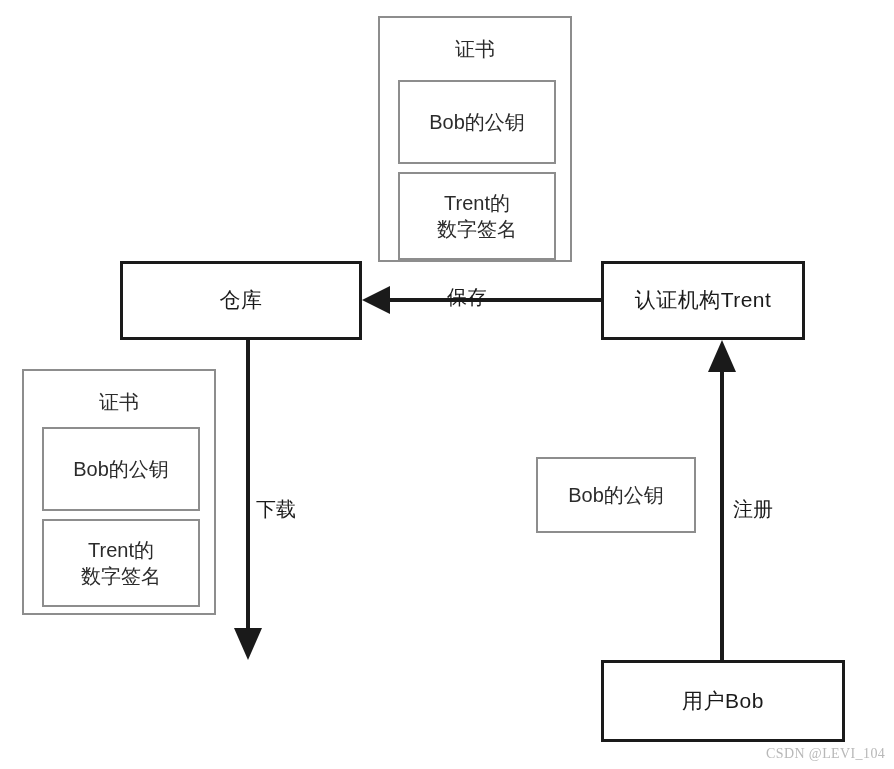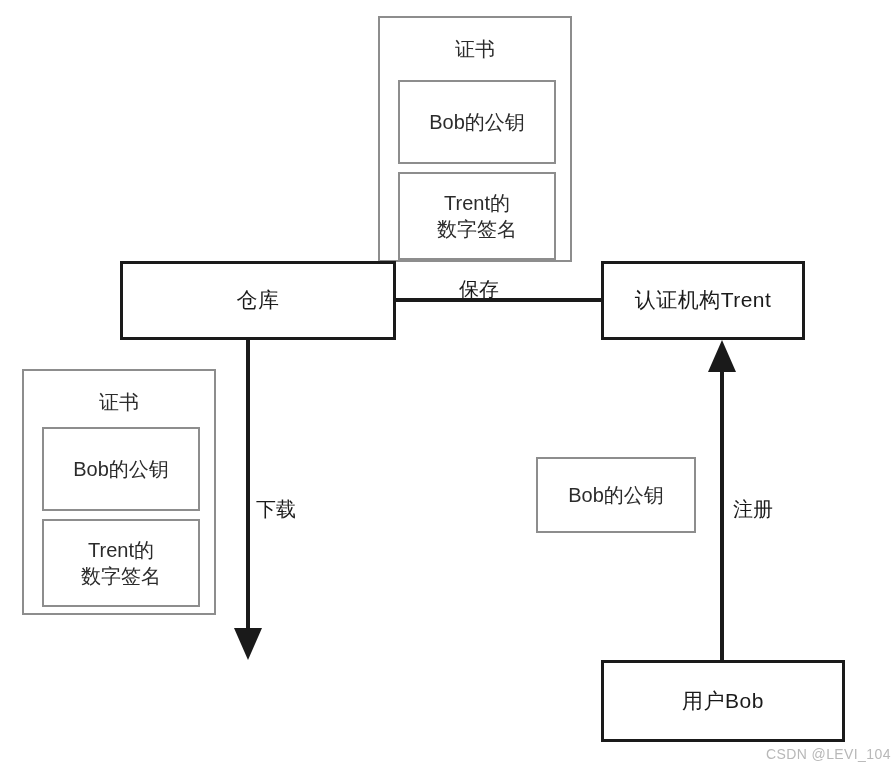--- a/index.html
+++ b/index.html
@@ -97,20 +97,21 @@
     white-space: nowrap;
   }
 
   
   .watermark {
     position: absolute;
     font-size: 14px;
     color: #b8b8b8;
     letter-spacing: 0.4px;
     white-space: nowrap;
+    font-family: Liberation Serif, serif;
   }
 </style>
 </head>
 <body>
 
 <div id="canvas">
 
   <svg class="edge-svg" viewBox="0 0 894 769">
 
     <g>
@@ -144,36 +145,36 @@
     <div class="cert-title" style="top:18px;">证书</div>
     <div class="cert-slot" style="left:18px; top:56px; width:158px; height:84px;">
       <span>Bob的公钥</span>
     </div>
     <div class="cert-slot" style="left:18px; top:148px; width:158px; height:88px; flex-direction:column;">
       <span>Trent的</span>
       <span class="line2">数字签名</span>
     </div>
   </div>
 
-  <div class="node node-strong" style="left:120px; top:261px; width:276px; height:79px;">
+  <div class="node node-strong" style="left:120px; top:261px; width:242px; height:79px;">
     <span>仓库</span>
   </div>
 
   <div class="node node-strong" style="left:601px; top:261px; width:204px; height:79px;">
     <span>认证机构Trent</span>
   </div>
 
 
   <div class="node node-strong" style="left:601px; top:660px; width:244px; height:82px; flex-direction:column;">
     <span>用户Bob</span>
   </div>
 
   <div class="lightbox" style="left:536px; top:457px; width:160px; height:76px;">
     <span>Bob的公钥</span>
   </div>
 
-  <div class="edge-label" style="left:447px; top:276px;margin-left:12px;">保存</div>
+  <div class="edge-label" style="left:447px; top:284px;">保存</div>
   <div class="edge-label" style="left:256px; top:496px;text-align:right;">下载</div>
   <div class="edge-label" style="left:733px; top:496px;">注册</div>
 
   <div class="watermark" style="left:766px; top:746px;">CSDN @LEVI_104</div>
 
 </div>
 
 </body></html>

